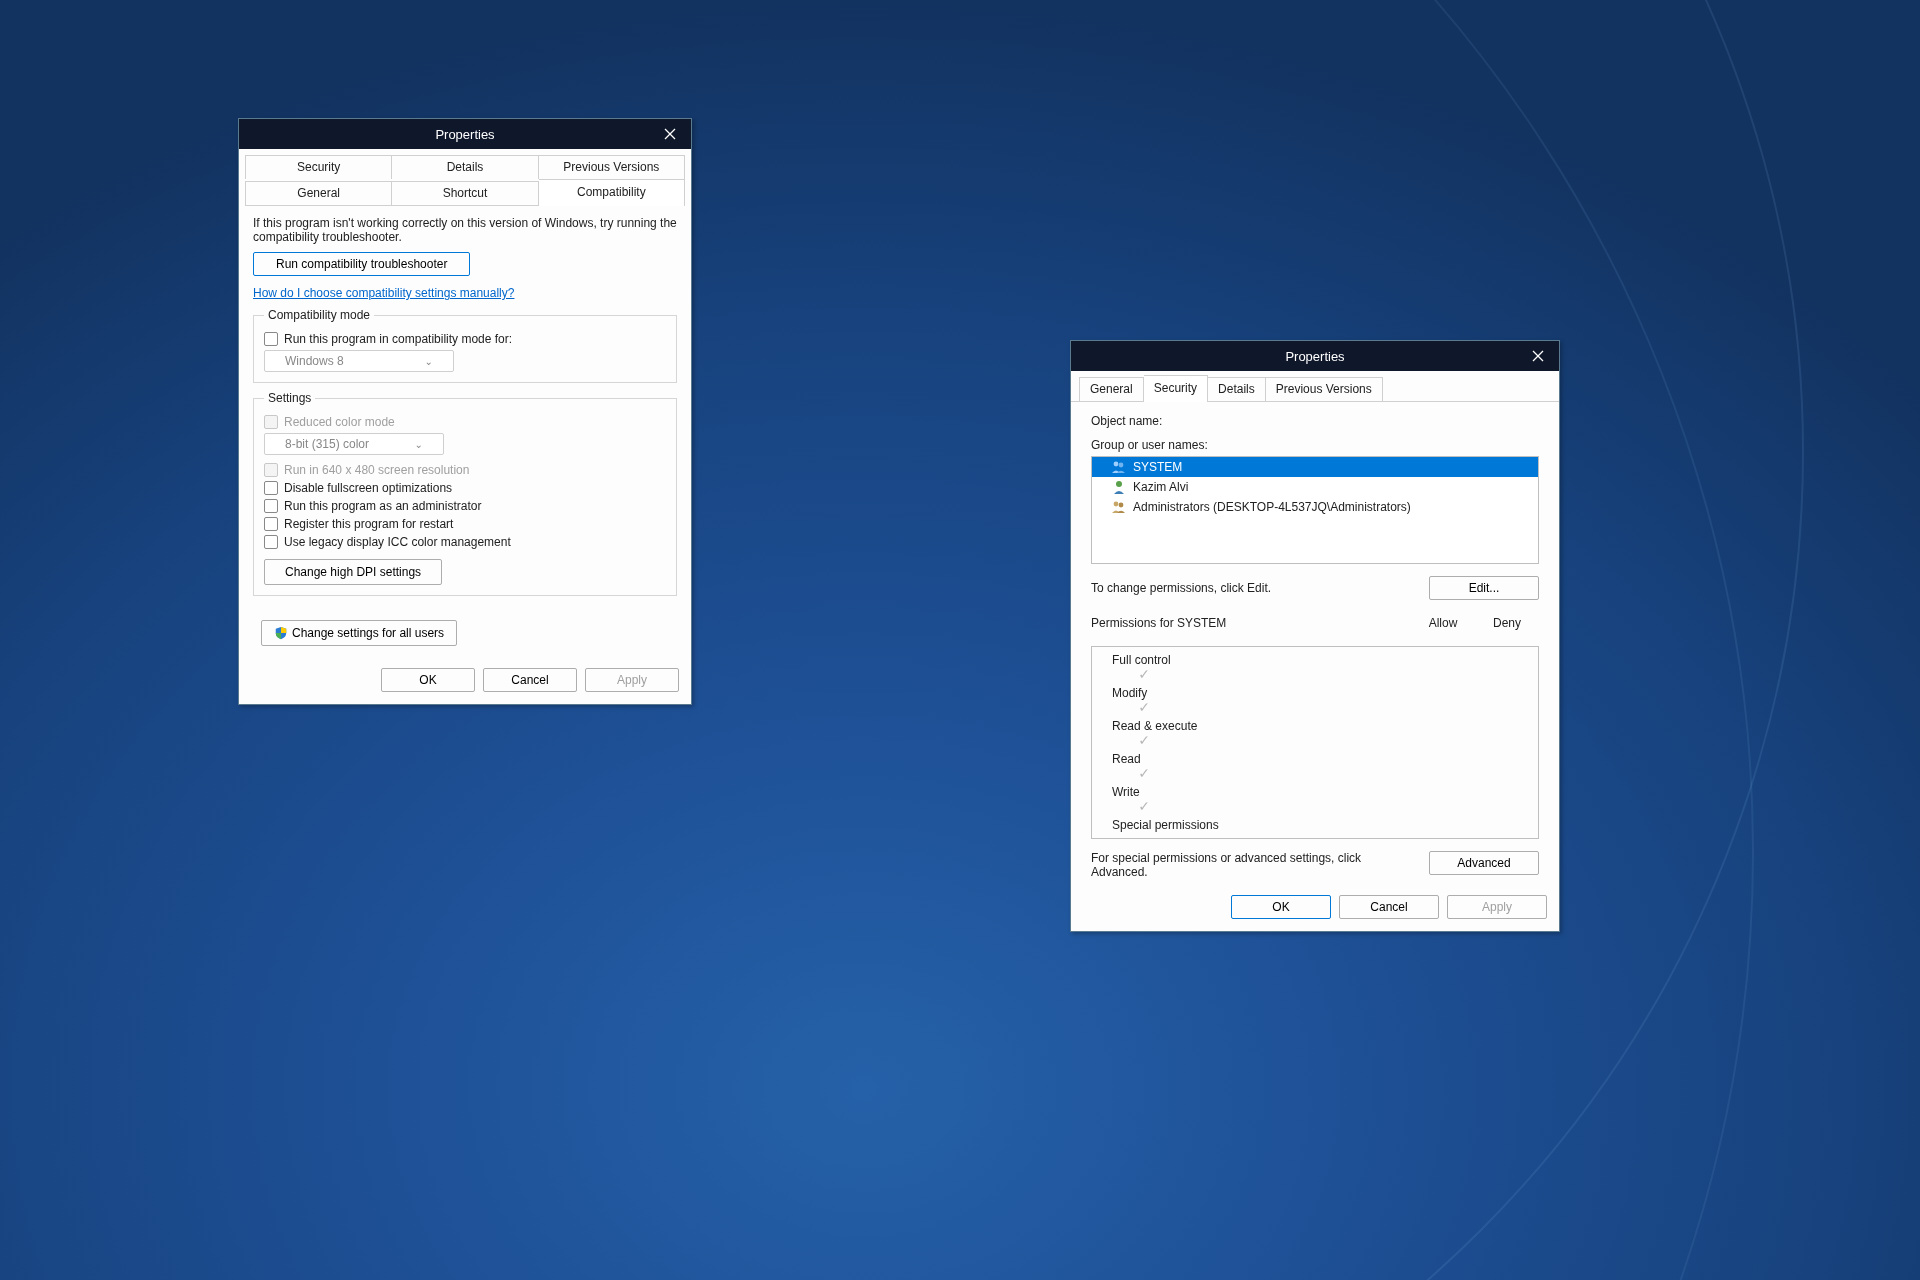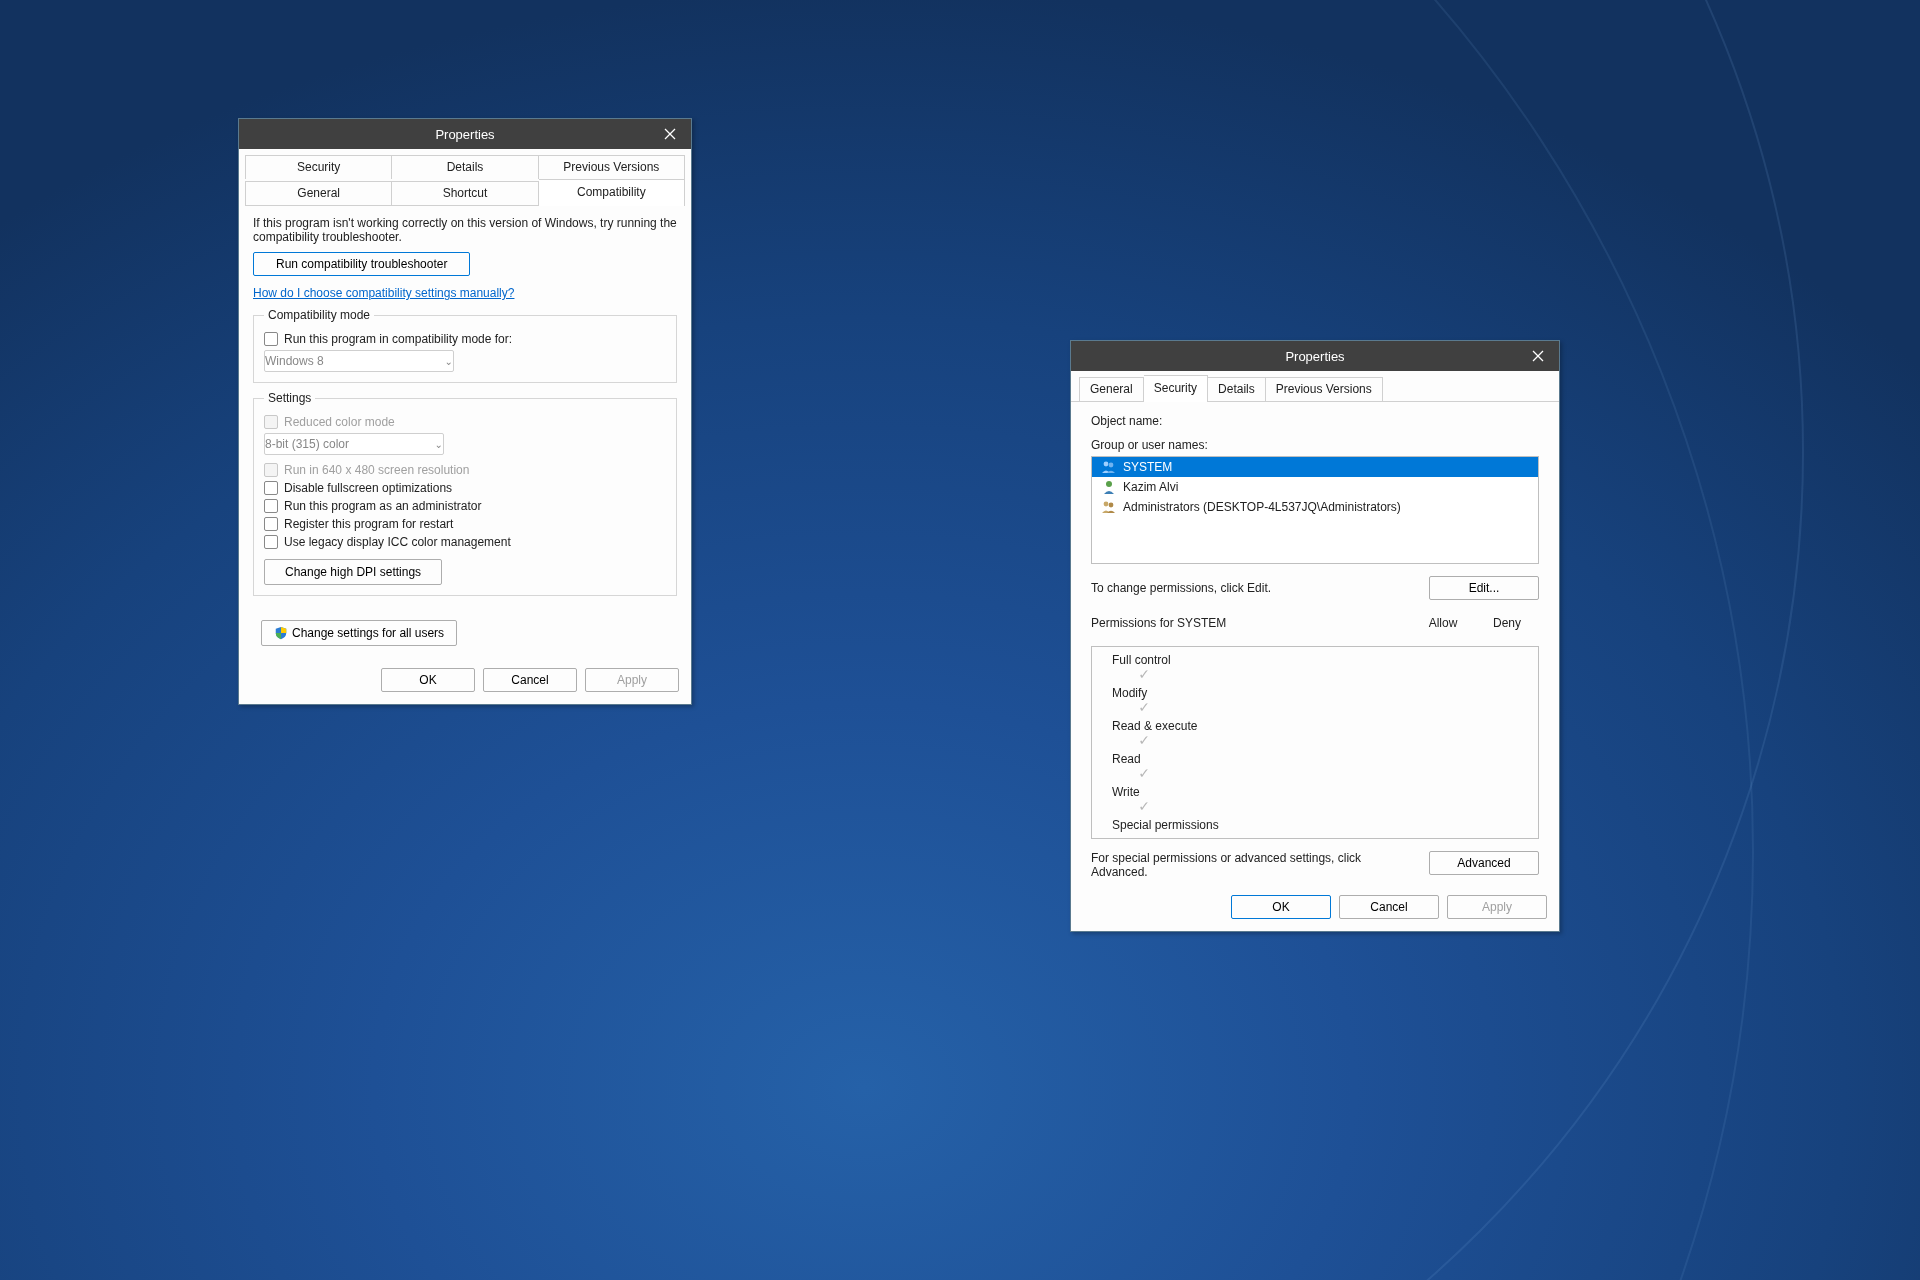--- a/index.html
+++ b/index.html
@@ -30,21 +30,21 @@
   .dialog {
     position: absolute;
     background: #fff;
     border: 1px solid #5a7a8f;
     box-shadow: 2px 2px 4px rgba(0,0,0,0.25);
     font-size: 12px;
     color: #222;
     z-index: 10;
   }
   .titlebar {
-    background: #404040;
+    background: #0f172a;
     color: #fff;
     height: 30px;
     display: flex;
     align-items: center;
     position: relative;
   }
   .titlebar .title { flex: 1; text-align: center; font-size: 13px; }
   .titlebar .close {
     position: absolute; right: 0; top: 0;
     width: 42px; height: 30px;
@@ -92,38 +92,38 @@
   fieldset { border: 1px solid #d6d6d6; margin: 8px 0 4px; padding: 6px 10px 10px; }
   legend { padding: 0 4px; color: #222; font-size:12px; }
   .check-row { display:flex; align-items:center; gap:6px; margin:4px 0; }
   .checkbox {
     width: 14px; height:14px; border:1px solid #888; background:#fff; display:inline-block; border-radius:2px;
   }
   .checkbox.disabled { border-color:#c8c8c8; background:#f4f4f4; }
   .check-row.disabled span { color:#a0a0a0; }
   .select-fake {
     border:1px solid #cfcfcf; background:#fff; width: 190px;
-    padding:3px 0; display:flex; justify-content:space-between; align-items:center;
+    padding:3px 20px; display:flex; justify-content:space-between; align-items:center;
     color:#888; font-size:12px; border-radius:2px;
   }
   .select-fake .caret { color:#888; font-size:10px; }
   .shield-icon { display:inline-block; width:14px; height:14px; margin-right:4px; position:relative; }
   .shield-icon svg { width:14px; height:14px; }
   .bottom-buttons { display:flex; justify-content:flex-end; gap:8px; padding: 10px 12px 12px; background:#fdfdfd;}
   
   .tabs-simple { display:flex; gap:0; border-bottom:1px solid #d0d0d0; padding: 4px 8px 0; background:#fdfdfd;}
   .tabs-simple .tab2 {
     border:1px solid #d0d0d0; border-bottom:none;
     padding: 4px 10px 5px; font-size:12px; background:#fdfdfd; cursor:pointer; margin-top:2px;
   }
   .tabs-simple .tab2.active { background:#fff; margin-top:0; padding-top:5px; position:relative; }
   .tabs-simple .tab2.active::after { content:""; position:absolute; left:0; right:0; bottom:-1px; height:1px; background:#fff; }
   .tabs-simple .tab2 + .tab2 { border-left:none; }
   .listbox { border:1px solid #bfbfbf; background:#fff; height:108px; overflow:hidden; }
-  .listrow { display:flex; align-items:center; gap:6px; padding:2px 9px; font-size:12px; }
+  .listrow { display:flex; align-items:center; gap:6px; padding:2px 19px; font-size:12px; }
   .listrow.selected { background:#0078d7; color:#fff; }
   .usericon { width:16px; height:16px; display:inline-flex; }
   .perm-table { border:1px solid #bfbfbf; padding:4px 8px; }
   .perm-header { display:flex; font-size:12px; margin-bottom:16px; }
   .perm-header .pname { flex:1; }
   .perm-header .col, .perm-row .col { width:64px; text-align:center; }
   .perm-row { display:flex; font-size:12px; padding:2px 0 2px 12px;flex-direction:column; }
   .perm-row .pname { flex:1; }
   .checkmark { color:#b7b7b7; font-size:14px; line-height:1; }
   .section-label { margin: 10px 0 4px; }

